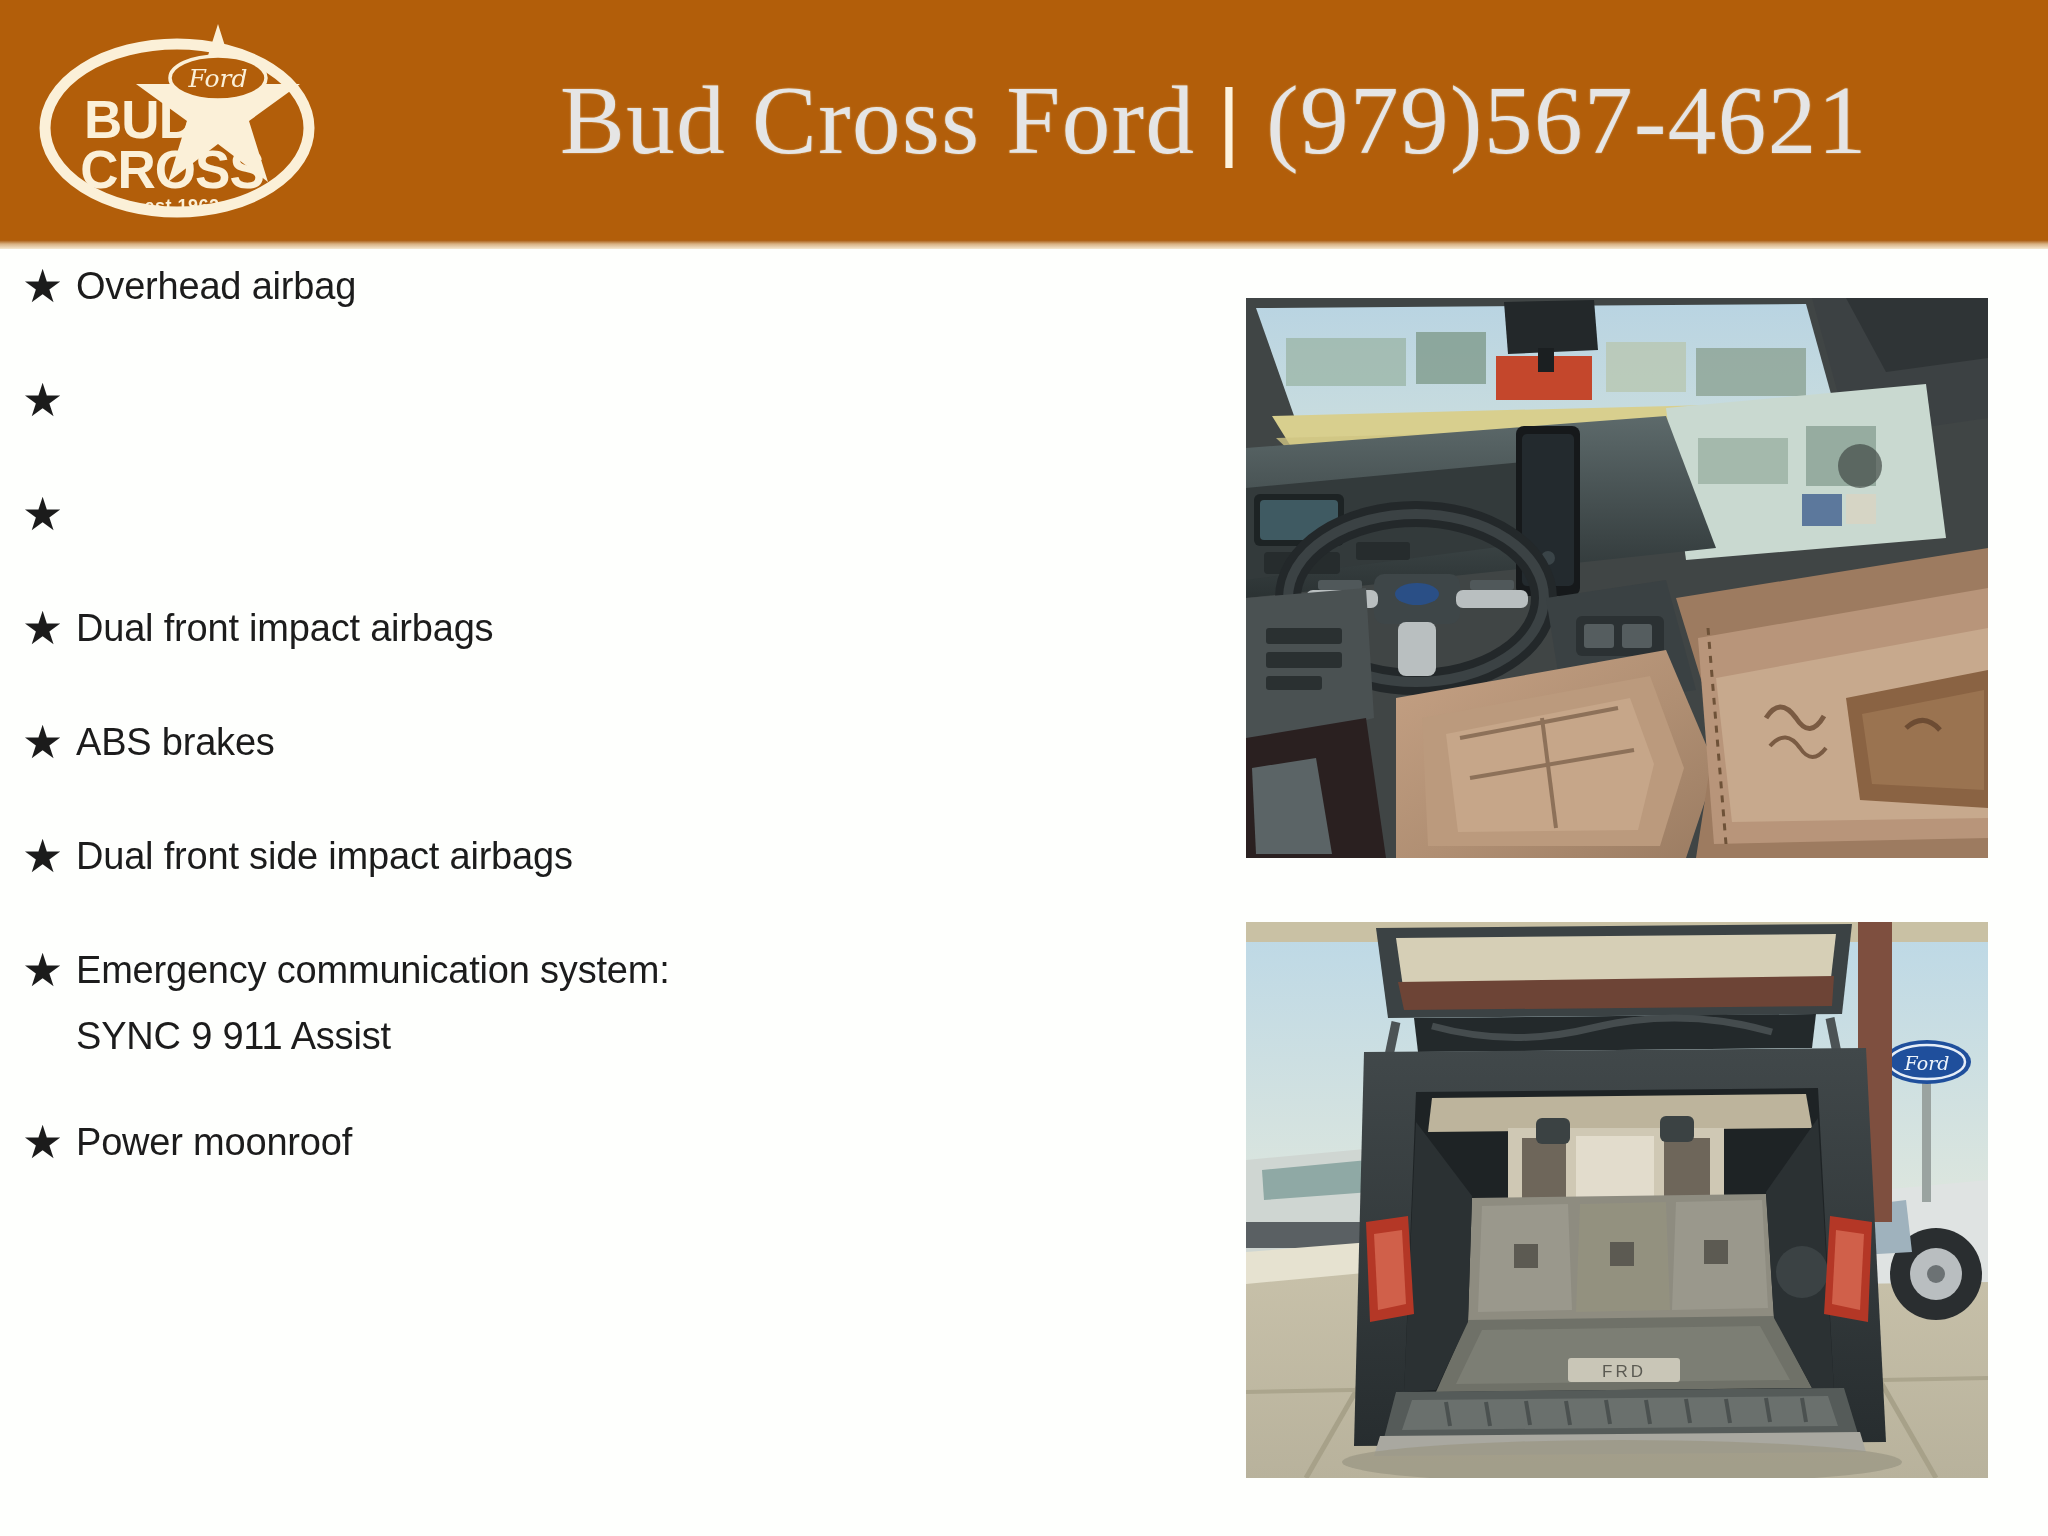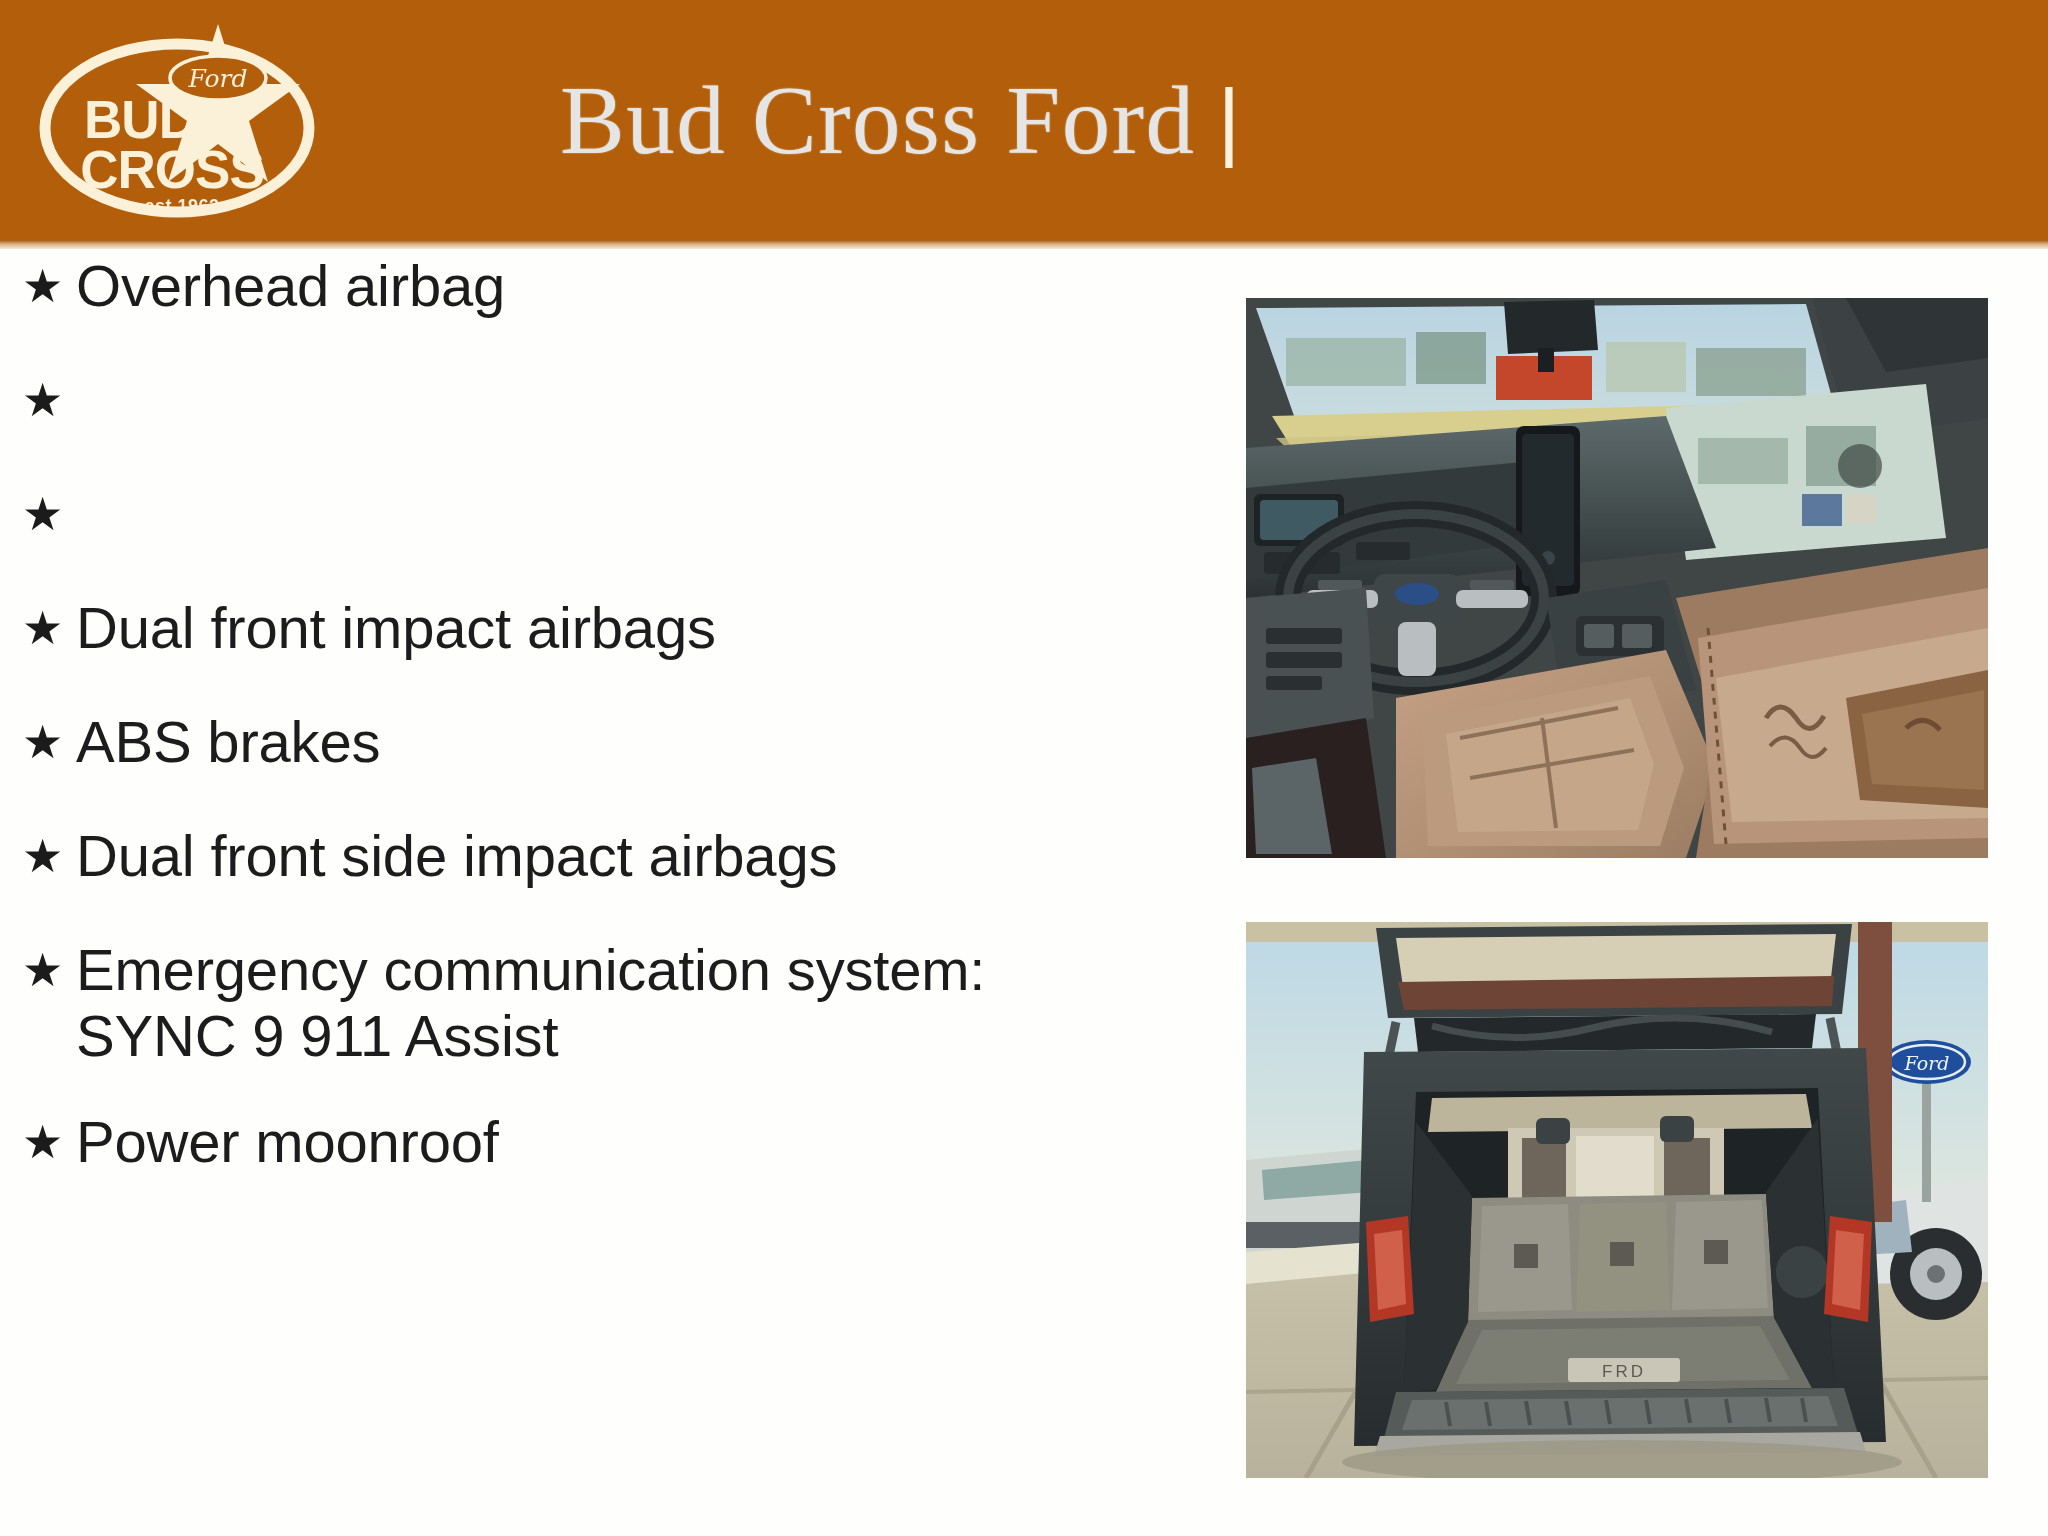--- a/index.html
+++ b/index.html
@@ -99,21 +99,21 @@
     flex: 0 0 auto;
     width: 54px;
     font-size: 46px;
     line-height: 68px;
     color: #1b1b1b;
     text-align: left;
     font-family: "DejaVu Sans", sans-serif;
   }
   .feature-label {
     flex: 1 1 auto;
-    font-size: 58px;
+    font-size: 38px;
     line-height: 66px;
     color: #1c1c1c;
     font-family: "Liberation Sans", sans-serif;
     font-weight: 400;
     letter-spacing: -0.2px;
     white-space: pre-line;
     padding-top: 1px;
   }
 
   
@@ -149,20 +149,21 @@
 
       <text x="150" y="172" text-anchor="middle" font-family="Liberation Sans, sans-serif" font-weight="bold" font-size="53" fill="#fbf0d8" letter-spacing="-1">CROSS</text>
 
       <text x="160" y="196" text-anchor="middle" font-family="Liberation Sans, sans-serif" font-weight="bold" font-size="18" fill="#fbf0d8" letter-spacing="0.5">est.1962</text>
     </svg>
   </div>
 
   <div class="header-title">
     <span class="header-title-text">Bud Cross Ford</span>
     <span class="title-sep">|</span>
+    <span class="header-title-text">(979)567-4621</span>
   </div>
 
 </div>
 <div class="header-underline"></div>
 
 <ul class="features">
 
   <li class="feature-item">
     <span class="feature-star">★</span>
     <span class="feature-label">Overhead airbag</span>

